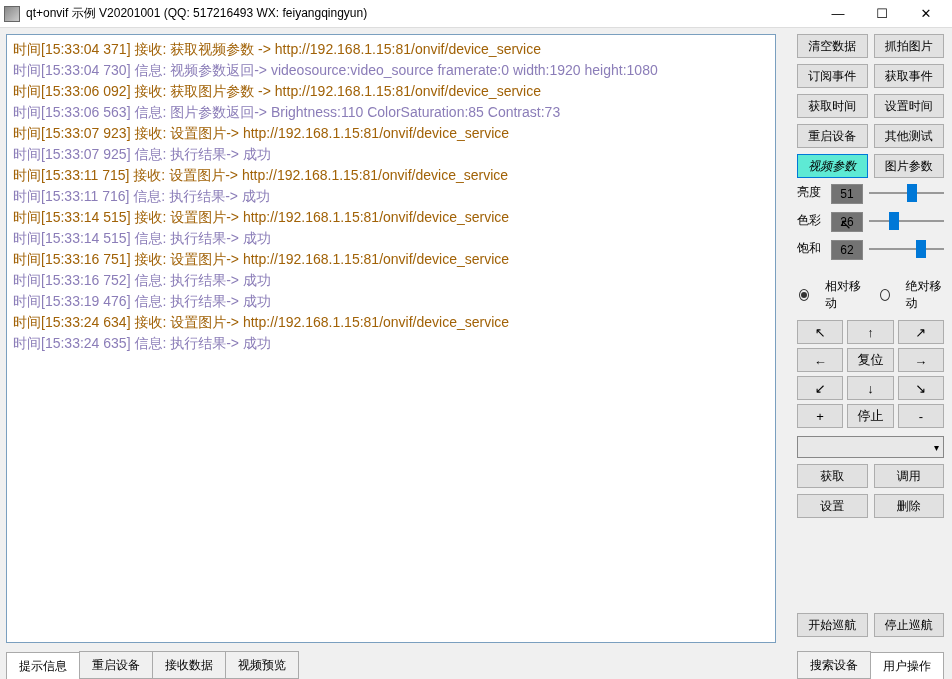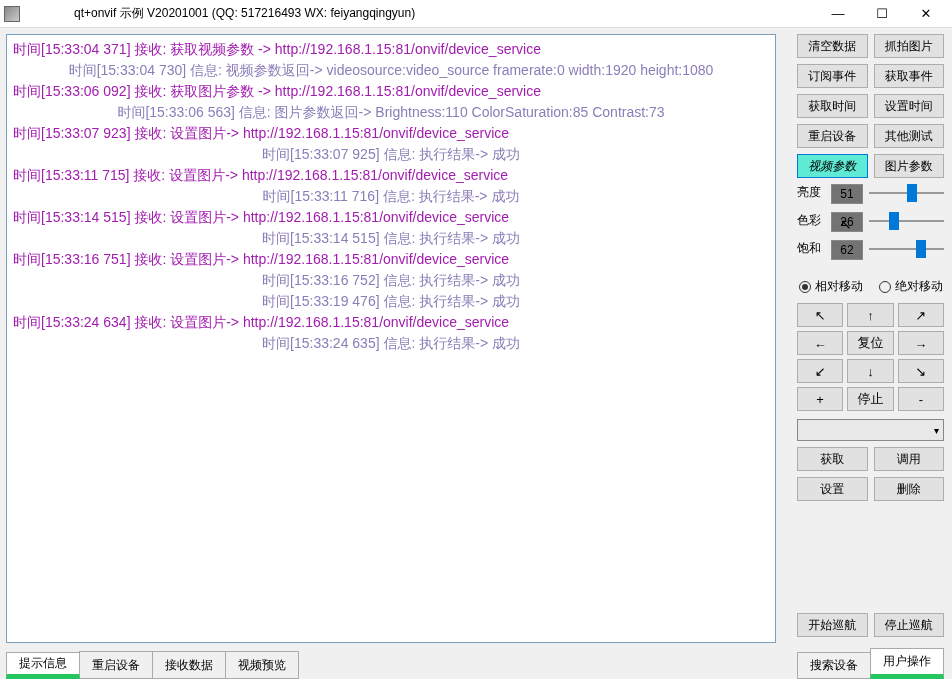--- a/index.html
+++ b/index.html
@@ -1,50 +1,50 @@
 <!DOCTYPE html>
 <html><head>
 <meta charset="utf-8">
 <style>
 * { box-sizing: border-box; margin: 0; padding: 0; }
 body { font-family: "Microsoft YaHei", "SimSun", sans-serif; font-size: 12px; background: #f0f0f0; width: 952px; height: 679px; overflow: hidden; }
-.titlebar { height: 28px; background: #fff; display: flex; align-items: center; padding: 0 4px; border-bottom: 1px solid #ddd; gap: 48px; }
+.titlebar { height: 28px; background: #fff; display: flex; align-items: center; padding: 0 4px; border-bottom: 1px solid #ddd; }
 .titlebar-icon { width: 16px; height: 16px; background: linear-gradient(135deg,#888,#ccc); margin-right: 6px; border: 1px solid #666; }
 .titlebar-text { flex: 1; font-size: 12px; }
 .win-btns { display: flex; }
 .win-btn { width: 44px; height: 28px; display: flex; align-items: center; justify-content: center; font-size: 13px; cursor: default; }
 .container { display: flex; height: 651px; }
 .left-panel { flex: 1; display: flex; flex-direction: column; padding: 6px 0 0 6px; }
 .log-area { flex: 1; border: 1px solid #7a9fbf; background: #fff; padding: 4px 6px; overflow: auto; font-size: 14px; line-height: 1.5; }
 .log-line { white-space: normal; word-break: break-all; }
-.log-recv { color: #a21caf; }
-.log-info { color: #8b7db8; text-align: center; }
+.log-recv { color: #a16207; }
+.log-info { color: #8b7db8; }
 .bottom-tabs { display: flex; height: 28px; margin-top: 8px; }
 .tab { border: 1px solid #aaa; padding: 4px 12px; background: #f0f0f0; margin-right: -1px; cursor: default; font-size: 12px; display: flex; align-items: center; }
-.tab.active { background: #fff; border-bottom: 6px solid #22c55e; position: relative; top: 1px; }
+.tab.active { background: #fff; border-bottom: 1px solid #22c55e; position: relative; top: 1px; }
 .right-panel { width: 176px; padding: 6px 8px 0 21px; display: flex; flex-direction: column; }
 .btn-row { display: flex; gap: 6px; margin-bottom: 6px; }
 .btn { flex: 1; height: 24px; border: 1px solid #adadad; background: #e1e1e1; font-size: 12px; cursor: default; display: flex; align-items: center; justify-content: center; font-family: inherit; }
 .btn.highlight { background: #5eead4; border-color: #0078d7; font-style: italic; }
 .slider-row { display: flex; align-items: flex-start; gap: 6px; margin-bottom: 6px; height: 22px; }
 .slider-label { width: 28px; font-size: 12px; }
 .slider-val { width: 32px; height: 20px; border: 1px solid #888; background: #737373; text-align: center; font-size: 12px; line-height: 18px; }
 .slider-track { flex: 1; height: 18px; position: relative; display: flex; align-items: center; }
 .slider-line { position: absolute; left: 0; right: 0; height: 2px; background: #999; top: 8px; }
 .slider-thumb { position: absolute; width: 10px; height: 18px; background: #0078d7; top: 0; }
 .radio-row { display: flex; align-items: center; gap: 16px; margin: 10px 0 8px 2px; }
-.radio-item { display: flex; align-items: center; gap: 4px; cursor: default; text-align: right; }
+.radio-item { display: flex; align-items: center; gap: 16px; cursor: default; }
 .radio-circle { width: 12px; height: 12px; border: 1px solid #333; border-radius: 50%; display: flex; align-items: center; justify-content: center; }
 .radio-dot { width: 6px; height: 6px; background: #333; border-radius: 50%; }
 .ptz-grid { display: grid; grid-template-columns: repeat(3, 1fr); gap: 4px; margin-bottom: 8px; }
 .ptz-btn { height: 24px; border: 1px solid #adadad; background: #e1e1e1; display: flex; align-items: center; justify-content: center; font-size: 13px; cursor: default; }
 .dropdown { height: 22px; border: 1px solid #888; background: #e8e8e8; display: flex; align-items: center; justify-content: flex-end; padding: 0 4px; margin-bottom: 6px; }
 .dropdown-arrow { font-size: 10px; }
 .spacer { flex: 1; }
-.right-tabs { display: flex; height: 28px; margin-top: 8px; align-items: flex-end; }
+.right-tabs { display: flex; height: 28px; margin-top: 8px; }
 .cursor-fake { position: absolute; left: 840px; top: 216px; font-size: 14px; pointer-events: none; }
 </style>
 </head>
 <body>
 
 <div class="titlebar">
   <div class="titlebar-icon"></div>
   <div class="titlebar-text">qt+onvif 示例 V20201001 (QQ: 517216493 WX: feiyangqingyun)</div>
   <div class="win-btns">
     <div class="win-btn">—</div>

